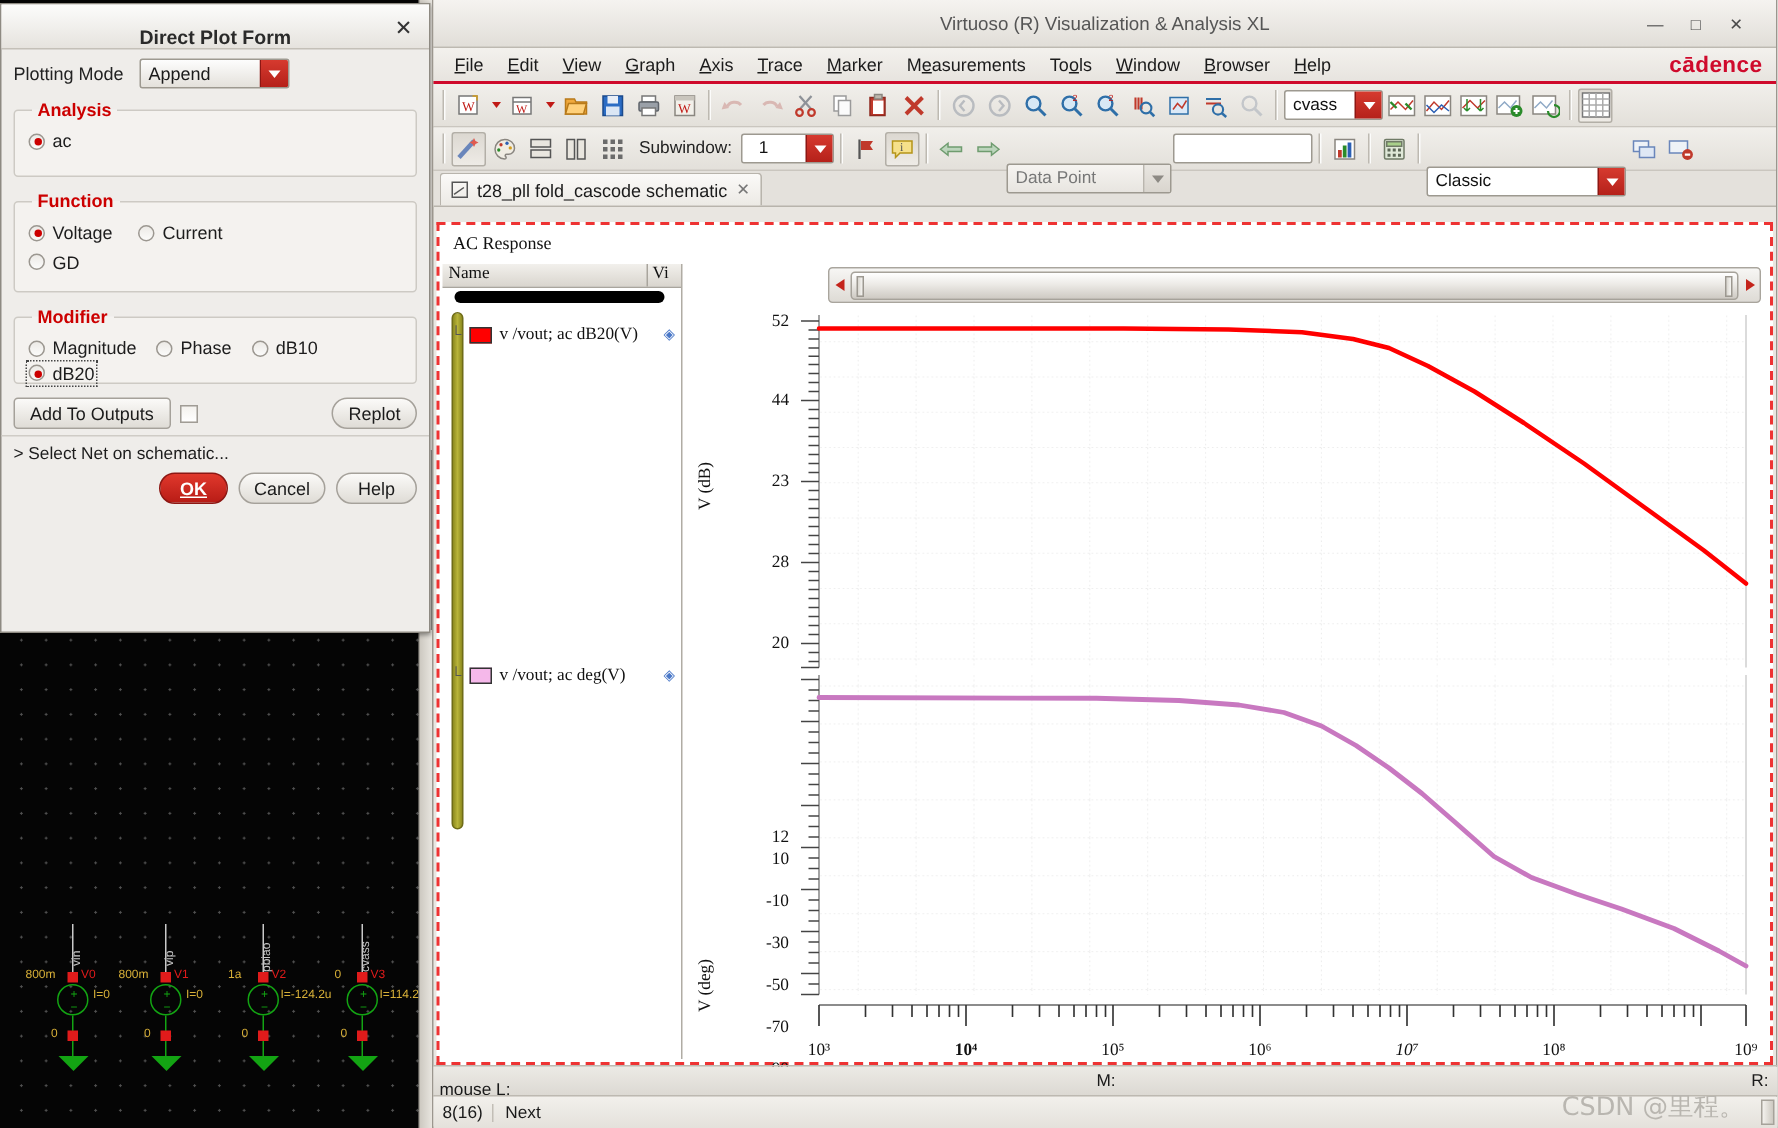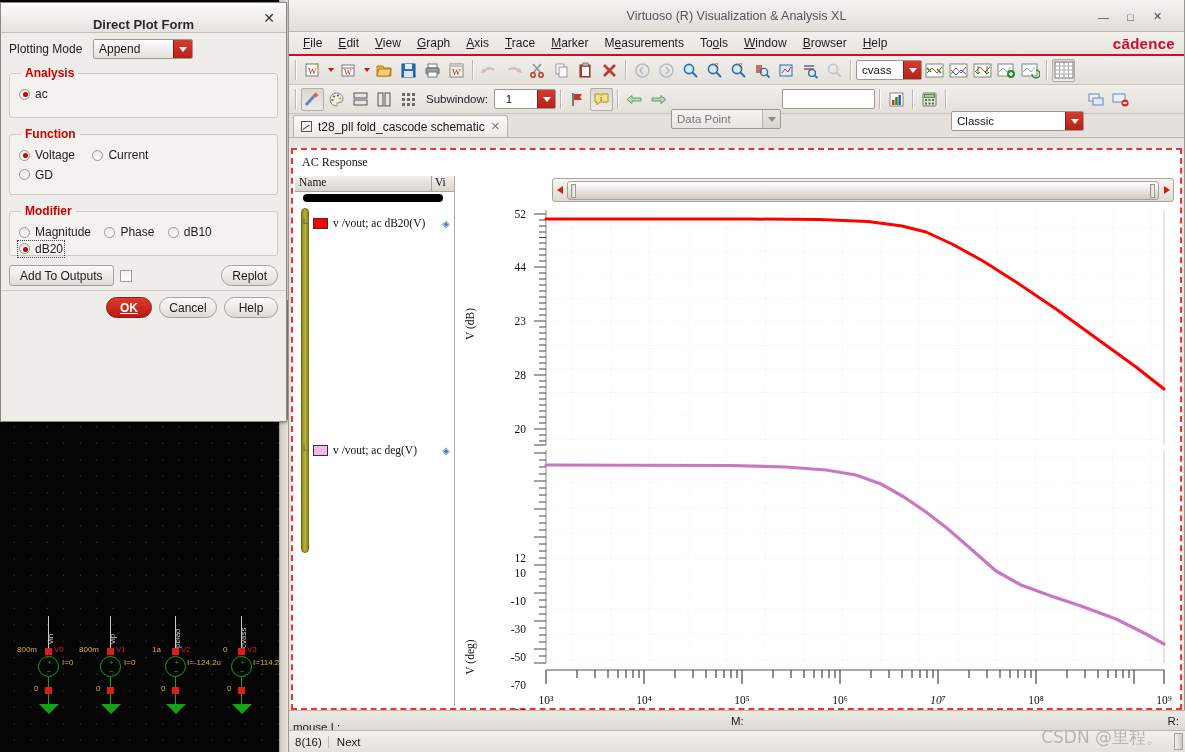--- a/index.html
+++ b/index.html
@@ -400,20 +400,21 @@
     <div class="row" style="justify-content:space-between; margin-bottom:2px;">
       <div style="display:flex; align-items:center; gap:6px;">
         <span class="btn" style="border-radius:3px;">Add To Outputs</span>
         <span class="chk"></span>
       </div>
       <span class="btn">Replot</span>
     </div>
   </div>
 
   <div id="dpf-sep"></div>
+  <div id="dpf-hint">&gt; Select Net on schematic...</div>
 
   <div id="dpf-buttons">
     <span class="btn red" style="width:46px;">
         <span class="u">OK</span>
       </span>
     <span class="btn" style="width:58px;">
         <span>Cancel</span>
       </span>
     <span class="btn" style="width:54px;">
         <span>Help</span>
@@ -999,21 +1000,21 @@
     <div class="ytick" style="width:60px; left:10px; top:447px;">-30</div>
     <div class="ytick" style="width:60px; left:10px; top:475px;">-50</div>
     <div class="ytick" style="width:60px; left:10px; top:503px;">-70</div>
     <div class="ytick" style="width:60px; left:10px; top:531px;">-90</div>
     <div class="ytick" style="width:60px; left:10px; top:559px;">-110</div>
 
     <div class="axis-title vert" style="left:-16px; top:142px; width:60px; text-align:center;">V (dB)</div>
     <div class="axis-title vert" style="left:-16px; top:475px; width:60px; text-align:center;">V (deg)</div>
 
     <div class="xtick" style="width:34px; left:73px;  top:518px;">10³</div>
-    <div class="xtick" style="width:34px; left:171px; top:518px;">10⁴</div>
+    <div class="xtick" style="width:34px; left:171px; top:518px;font-weight:bold;">10⁴</div>
     <div class="xtick" style="width:34px; left:269px; top:518px;">10⁵</div>
     <div class="xtick" style="width:34px; left:367px; top:518px;">10⁶</div>
     <div class="xtick" style="width:34px; left:465px; top:518px;font-style:italic;">10⁷</div>
     <div class="xtick" style="width:34px; left:563px; top:518px;">10⁸</div>
     <div class="xtick" style="width:34px; left:691px; top:518px;">10⁹</div>
 
     <div class="axis-title" style="left:340px; top:535px;">freq (Hz)</div>
   </div>
 </div>
 

